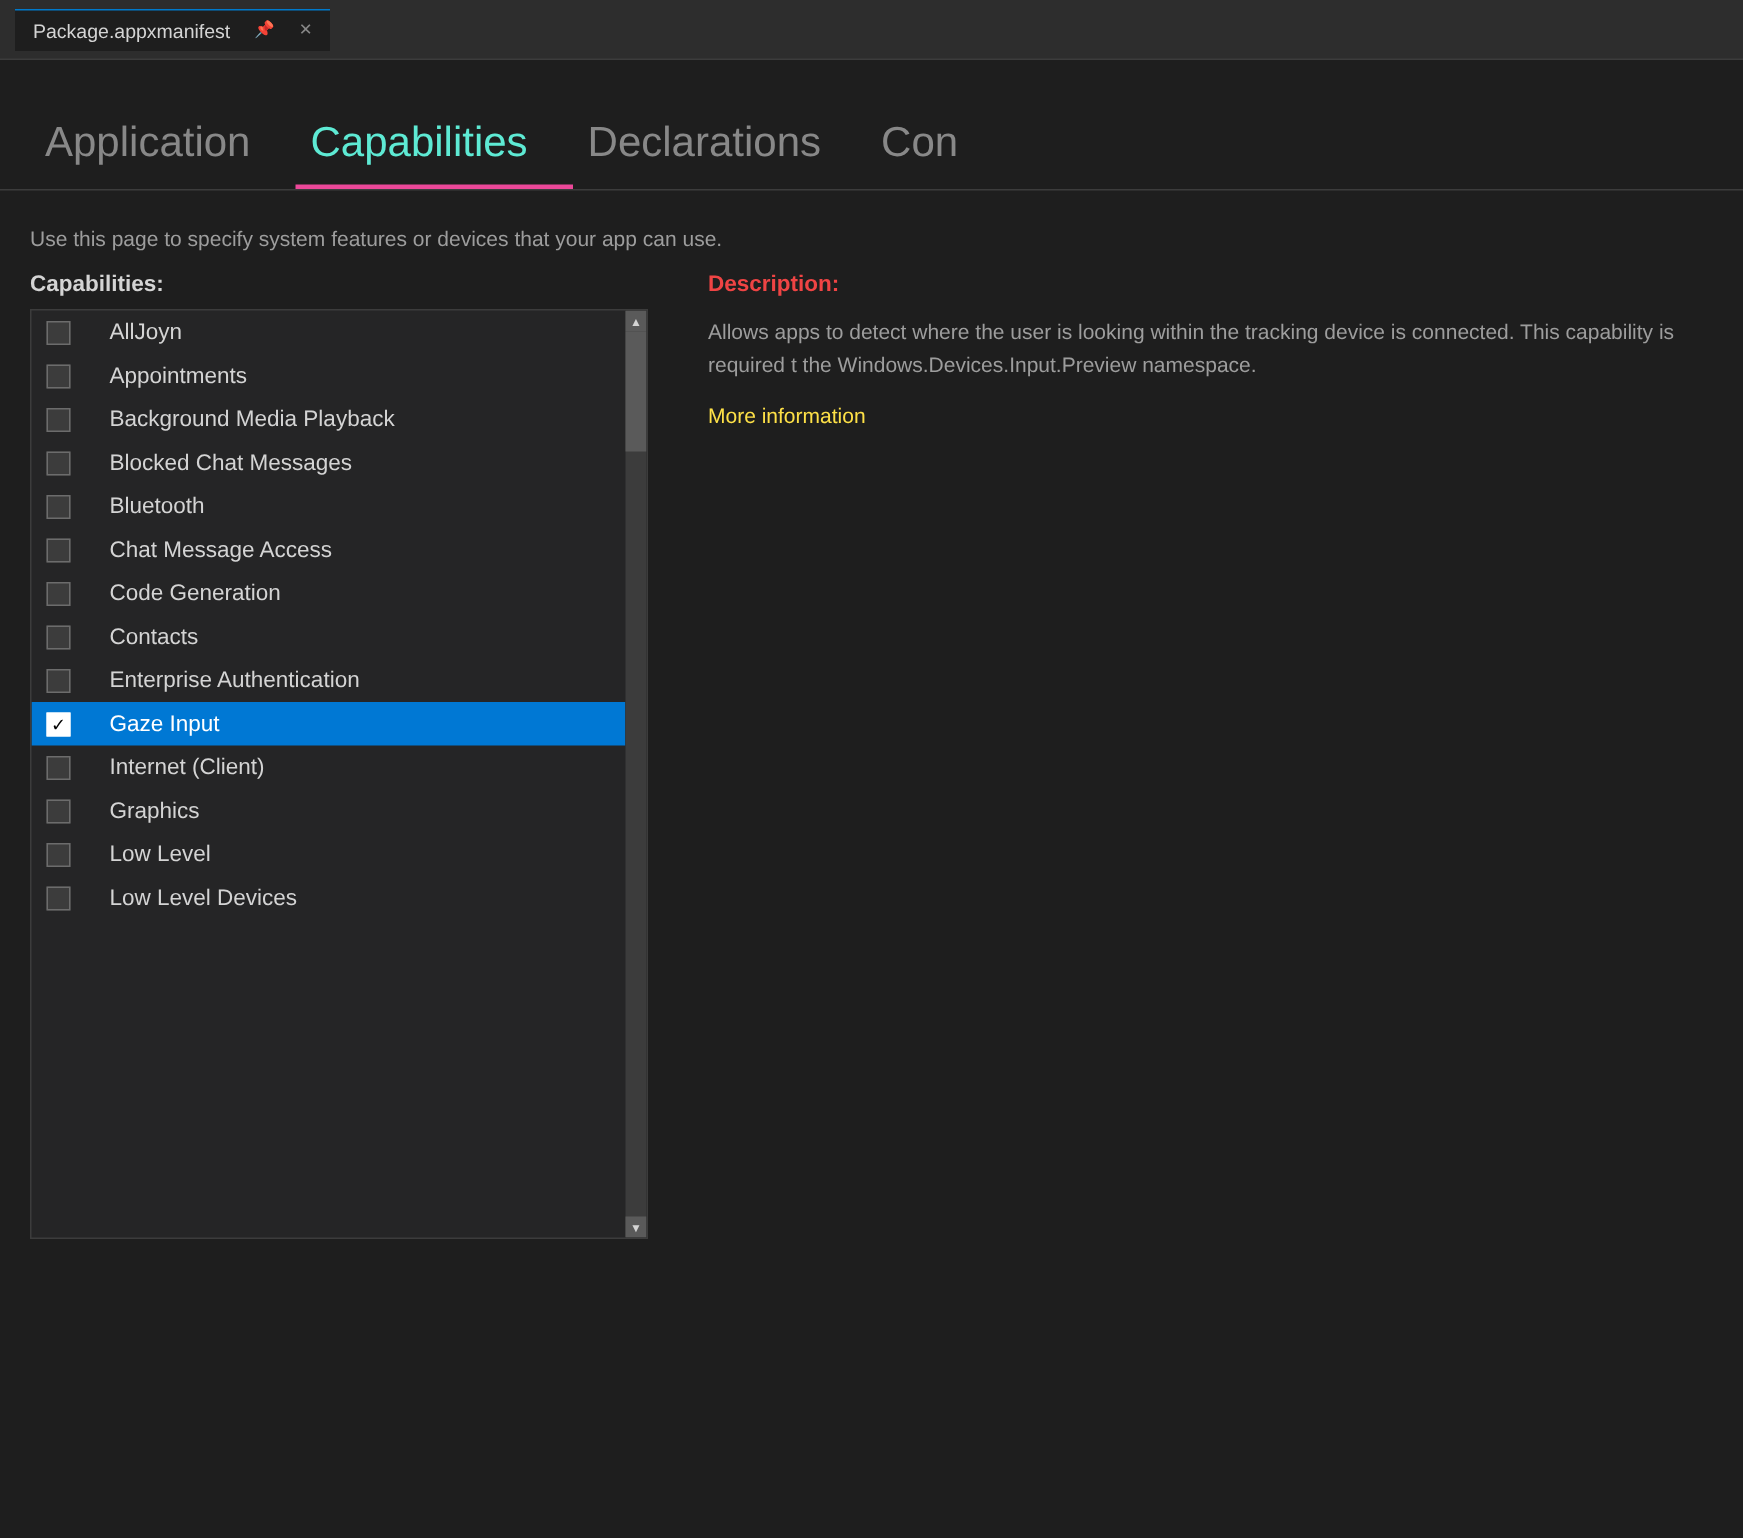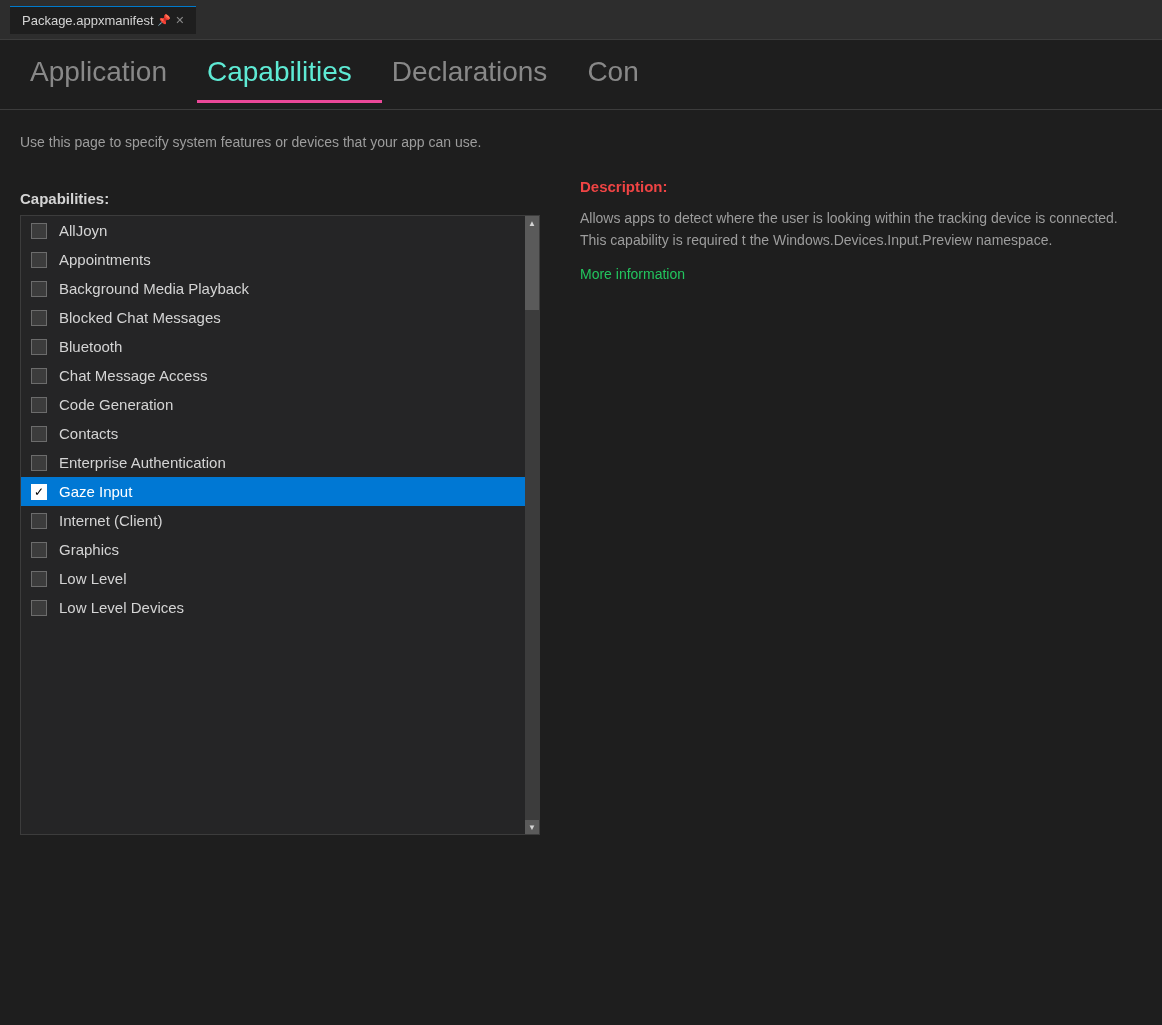--- a/index.html
+++ b/index.html
@@ -17,43 +17,43 @@
     .title-bar {
       background-color: #2d2d2d;
       height: 40px;
       display: flex;
       align-items: center;
       padding: 0 10px;
       border-bottom: 1px solid #3c3c3c;
     }
     .title-bar-tab {
       display: flex;
-      align-items: center;
       background-color: #1e1e1e;
       color: #d4d4d4;
       padding: 6px 12px;
       font-size: 13px;
-      gap: 4px;
+      gap: 16px;
       border-top: 1px solid #007acc;
     }
     .title-bar-tab .pin-icon,
     .title-bar-tab .close-icon {
       font-size: 11px;
       color: #888;
       cursor: pointer;
     }
 
     
     .nav-tabs {
       display: flex;
-      align-items: center;
+      align-items: flex-end;
       background-color: #1e1e1e;
       padding: 0 20px;
       border-bottom: 1px solid #3c3c3c;
       height: 70px;
+      margin-top: 17px;
     }
     .nav-tab {
       font-size: 28px;
       font-weight: 300;
       color: #888;
       padding: 10px 30px 12px 10px;
       cursor: pointer;
       white-space: nowrap;
       border-bottom: 3px solid transparent;
     }
@@ -68,35 +68,34 @@
       width: 100%;
     }
 
     
     .page-content {
       padding: 24px 20px 20px 20px;
     }
     .page-description {
       color: #9d9d9d;
       font-size: 14px;
-      margin-bottom: 28px;
+      margin-bottom: 14px;
     }
 
     
     .main-layout {
       display: flex;
       gap: 40px;
       align-items: flex-start;
     }
 
     
     .capabilities-panel {
-      width: 520px;
+      width: 412px;
       flex-shrink: 0;
-      margin-top: 12px;
     }
     .panel-title {
       font-weight: 700;
       font-size: 15px;
       color: #d4d4d4;
       margin-bottom: 8px;
     }
 
     
     .capabilities-list-container {
@@ -111,21 +110,21 @@
       flex: 1;
       overflow-y: auto;
       scrollbar-width: none;
     }
     .capabilities-list::-webkit-scrollbar { display: none; }
 
     .capability-item {
       display: flex;
       align-items: flex-end;
       padding: 6px 10px;
-      gap: 12px;
+      gap: 26px;
       cursor: pointer;
       color: #d4d4d4;
       font-size: 15px;
     }
     .capability-item.selected {
       background-color: #0078d4;
       color: #ffffff;
     }
 
     .capability-checkbox {
@@ -197,21 +196,21 @@
       color: #ef4444;
       margin-bottom: 12px;
     }
     .description-text {
       color: #9d9d9d;
       font-size: 14px;
       line-height: 1.6;
       margin-bottom: 14px;
     }
     .more-info-link {
-      color: #22c55e;
+      color: #fde047;
       text-decoration: none;
       font-size: 14px;
       cursor: pointer;
     }
   </style>
 </head>
 <body>
 
 <div class="title-bar">
   <div class="title-bar-tab">

